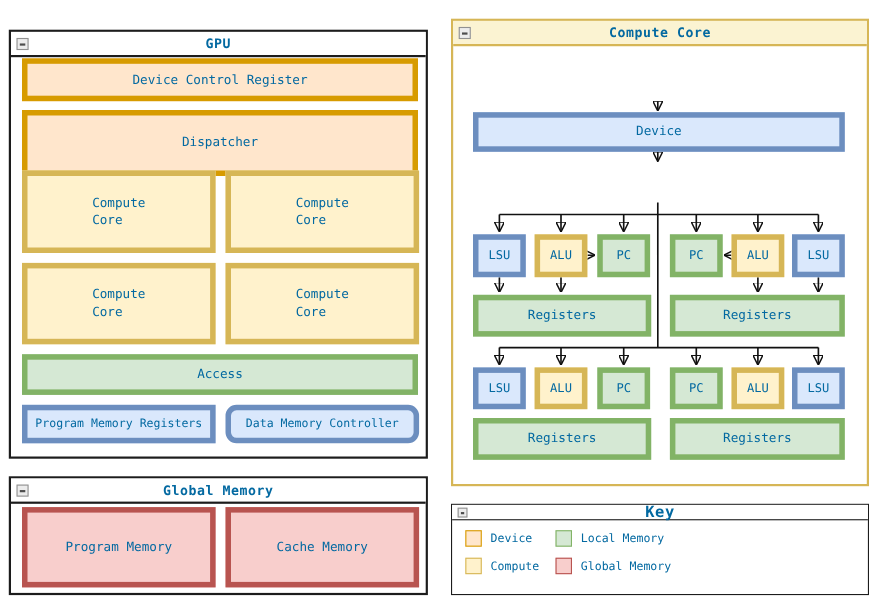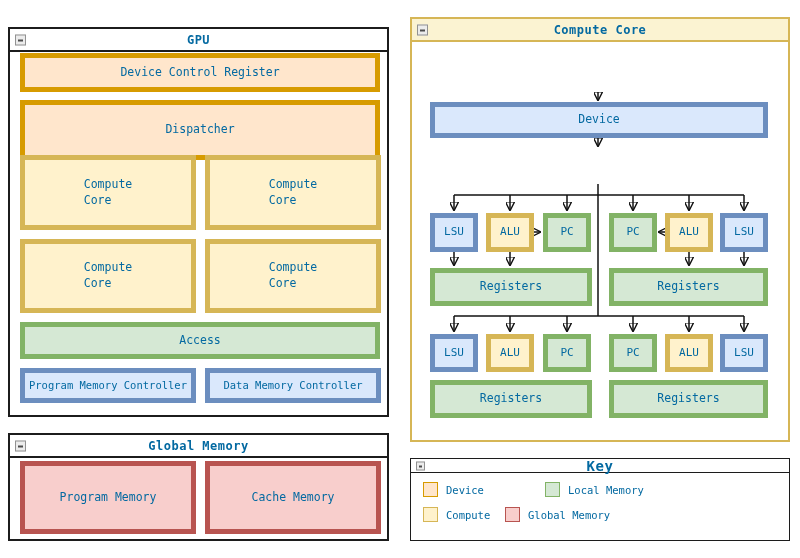--- a/index.html
+++ b/index.html
@@ -63,22 +63,22 @@
     <div class="box control md" style="left:10px;top:71px;width:360px;height:60px;">Dispatcher</div>
     <div class="box compute md" style="left:10px;top:126px;width:176px;height:75px;">Compute
 Core</div>
     <div class="box compute md" style="left:195px;top:126px;width:176px;height:75px;">Compute
 Core</div>
     <div class="box compute md" style="left:10px;top:210px;width:176px;height:74px;">Compute
 Core</div>
     <div class="box compute md" style="left:195px;top:210px;width:176px;height:74px;">Compute
 Core</div>
     <div class="box lmem md" style="left:10px;top:293px;width:360px;height:37px;">Access</div>
-    <div class="box gma sm" style="left:10px;top:339px;width:176px;height:35px;">Program Memory Controller</div>
-    <div class="box gma sm" style="left:195px;top:339px;width:176px;height:35px;">Data Memory Controller</div>
+    <div class="box gma sm" style="left:10px;top:339px;width:176px;height:35px;">Program Memory Registers</div>
+    <div class="box gma sm" style="left:195px;top:339px;width:176px;height:35px;border-radius:10px;">Data Memory Controller</div>
   </section>
 
   <section class="win" style="left:8px;top:433px;width:381px;height:108px;">
     <div class="titlebar">
       <span class="collapse"></span>
       <span>Global Memory</span>
     </div>
     <div class="box gmem md" style="left:10px;top:26px;width:176px;height:73px;">Program Memory</div>
     <div class="box gmem md" style="left:195px;top:26px;width:176px;height:73px;">Cache Memory</div>
   </section>
@@ -161,21 +161,21 @@
 
   <section class="win thin" style="left:410px;top:458px;width:380px;height:83px;">
     <div class="titlebar">
       <span class="collapse small"></span>
       <span>Key</span>
     </div>
     <div class="entry" style="left:12px;top:23px;">
       <span class="swatch" style="background: rgb(255, 230, 204); border-color: rgb(215, 155, 0);"></span>
       <span class="lbl">Device</span>
     </div>
-    <div class="entry" style="left:94px;top:23px;margin-left:40px;">
+    <div class="entry" style="left:94px;top:23px;">
       <span class="swatch" style="background: rgb(213, 232, 212); border-color: rgb(130, 179, 102);"></span>
       <span class="lbl">Local Memory</span>
     </div>
     <div class="entry" style="left:12px;top:48px;">
       <span class="swatch" style="background: rgb(255, 242, 204); border-color: rgb(214, 182, 86);"></span>
       <span class="lbl">Compute</span>
     </div>
     <div class="entry" style="left:94px;top:48px;">
       <span class="swatch" style="background: rgb(248, 206, 204); border-color: rgb(184, 84, 80);"></span>
       <span class="lbl">Global Memory</span>

